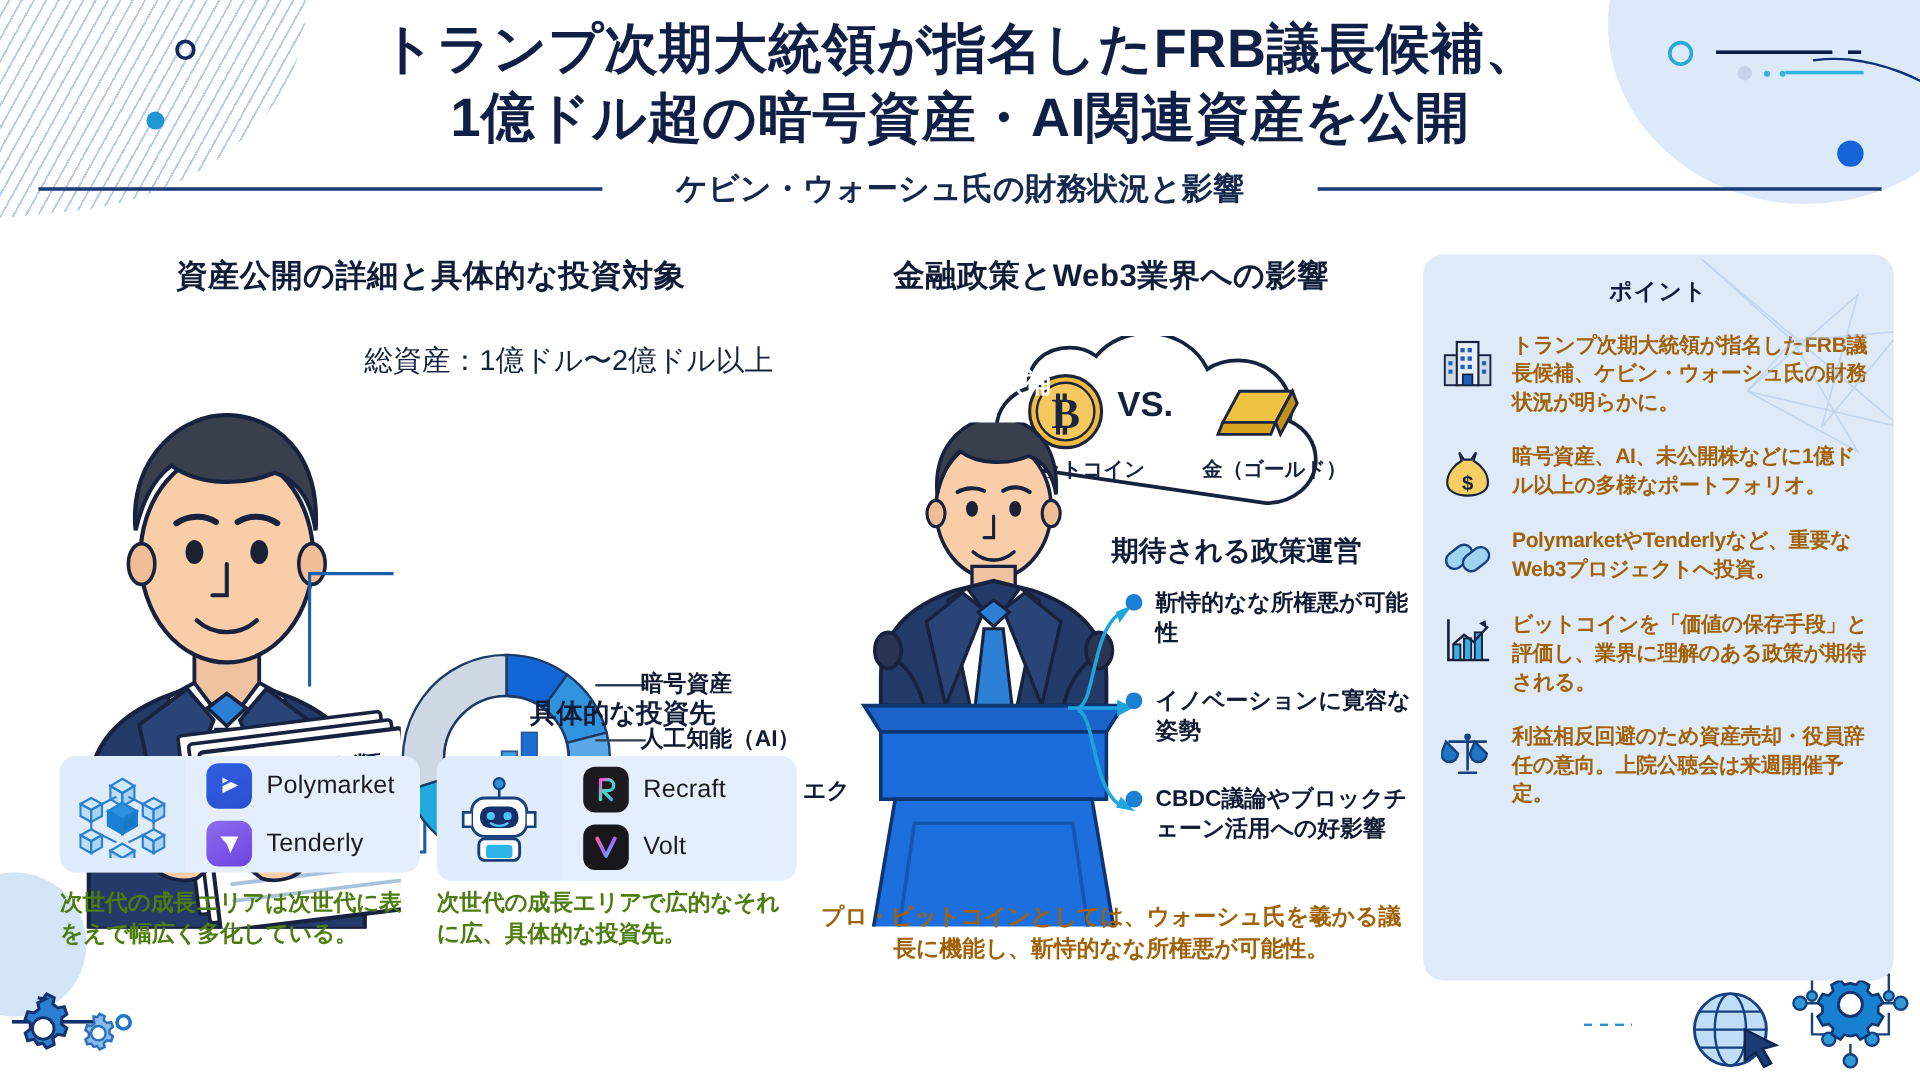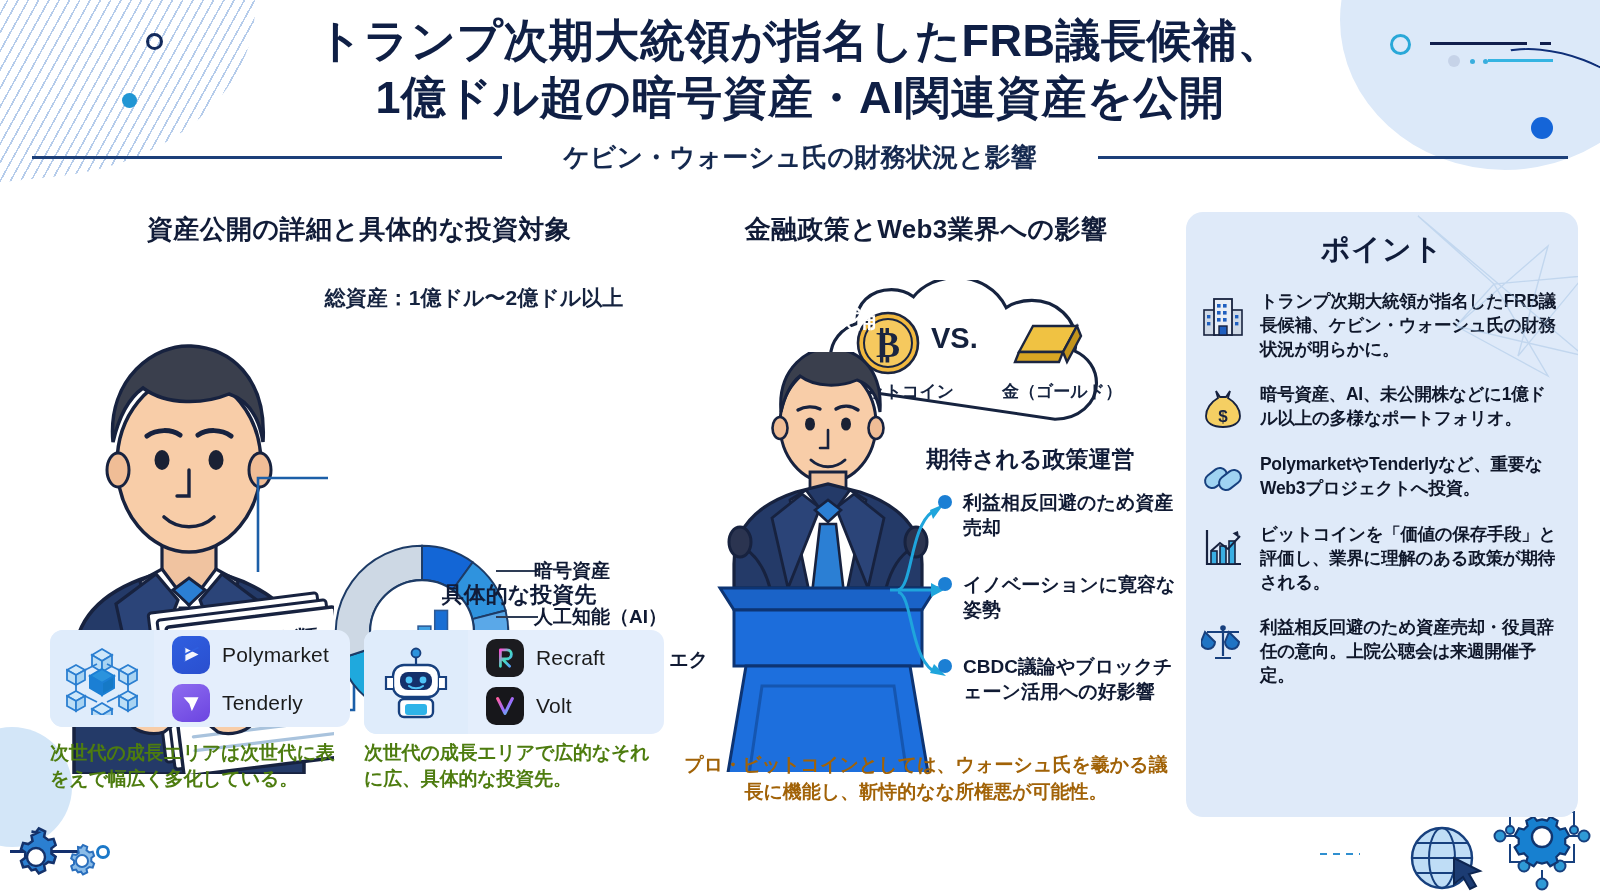--- a/index.html
+++ b/index.html
@@ -75,21 +75,21 @@
   #col-mid  { left: 676px; width: 500px; }
 
   .col-head {
     text-align: center; font-size: 26px; font-weight: 700;
     color: #111c38; letter-spacing: .4px;
   }
 
   
   #total-assets-label {
     position: absolute; left: 240px; top: 72px; width: 400px;
-    text-align: center; font-size: 21px; font-weight: 700; color: #15233f;
+    text-align: center; font-size: 24px; font-weight: 400; color: #15233f;
   }
 
   
   .person { position: absolute; }
 
   
   #donut-wrap { position: absolute; left: 290px; top: 322px; width: 196px; height: 196px; }
 
   
   #legend { position: absolute; left: 500px; top: 332px; width: 185px; }
@@ -145,27 +145,27 @@
     position: absolute; left: 38px; top: 92px; width: 186px; text-align: center;
     color: #fff; font-size: 23px; font-weight: 700;
   }
 
   
   #points-panel {
     position: absolute; left: 1186px; top: 212px; width: 392px; height: 605px;
     background: #dfeaf9; border-radius: 17px; overflow: hidden;
   }
   #points-title {
-    text-align: center; font-size: 29px; font-weight: 700; color: #101c3a;
+    text-align: center; font-size: 19px; font-weight: 700; color: #101c3a;
     margin-top: 18px; letter-spacing: 1px;
   }
   #points-list { margin-top: 20px; padding: 0 20px 0 14px; }
   .point-item { display: flex; gap: 14px; margin-bottom: 22px; align-items: flex-start; }
   .point-ico { width: 46px; flex: 0 0 46px; display: flex; justify-content: center; padding-top: 4px; }
-  .point-text { font-size: 17.5px; font-weight: 700; line-height: 1.36; color: #0f172a; letter-spacing: -.3px; }
+  .point-text { font-size: 17.5px; font-weight: 700; line-height: 1.36; color: #a16207; letter-spacing: -.3px; }
   #points-mesh { position: absolute; right: -10px; top: -6px; opacity: .45; }
 </style>
 </head>
 <body>
 
 <div class="stage">
 
   <div class="deco" id="deco-hatch-tl"></div>
   <div class="deco" id="deco-blob-tr"></div>
   <div class="deco" id="deco-blob-bl"></div>
@@ -511,21 +511,21 @@
         <path d="M56 14l-14 6 3 9z"></path>
         <path d="M56 100l-13-7v14z"></path>
         <path d="M58 186l-16-3 4-9z"></path>
       </g>
     </svg>
 
     <div id="policy-head">期待される政策運営</div>
     <div id="policy-list">
       <div class="policy-item">
         <span class="bullet"></span>
-        <span class="policy-text">利益相反回避のため資産売却</span>
+        <span class="policy-text">靳恃的なな所権悪が可能性</span>
       </div>
       <div class="policy-item">
         <span class="bullet"></span>
         <span class="policy-text">イノベーションに寛容な姿勢</span>
       </div>
       <div class="policy-item">
         <span class="bullet"></span>
         <span class="policy-text">CBDC議論やブロックチェーン活用への好影響</span>
       </div>
     </div>

